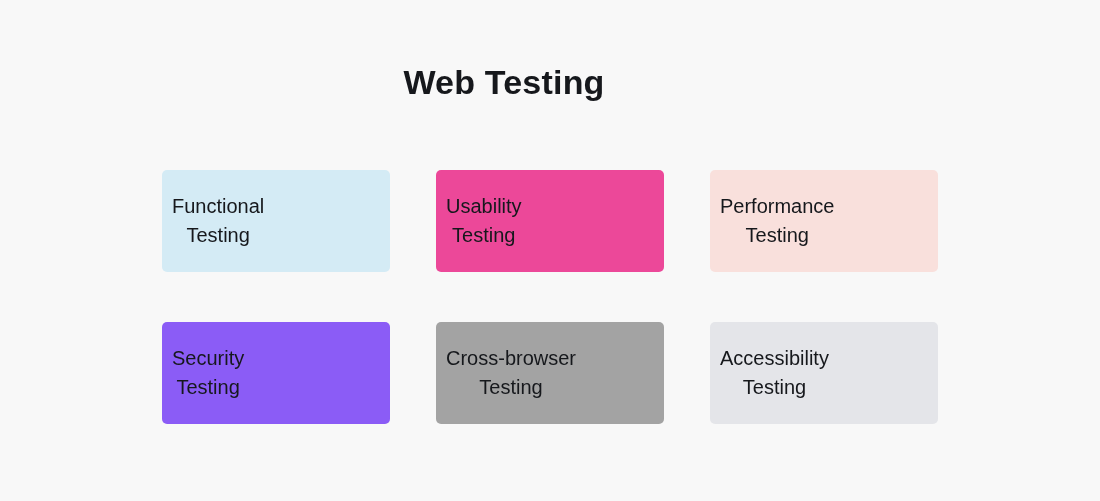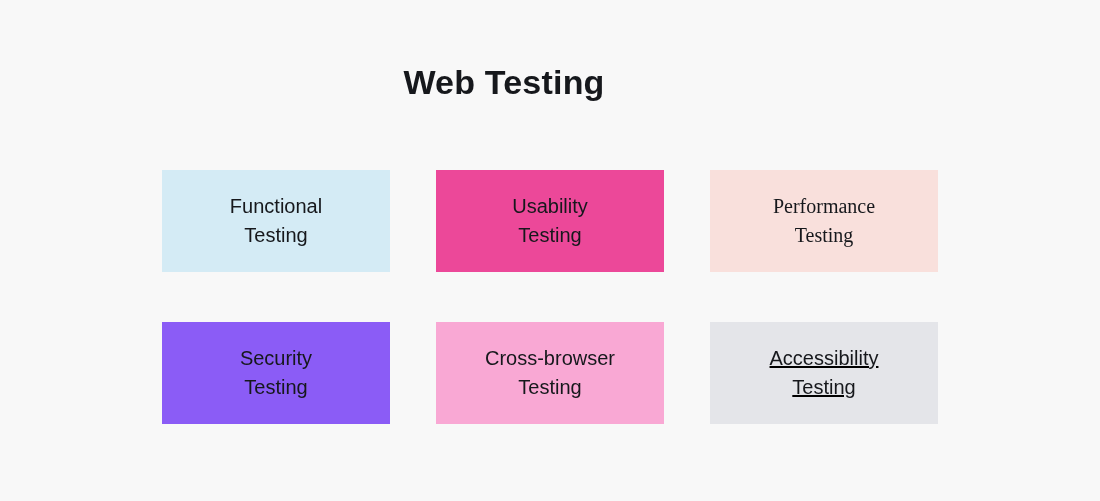--- a/index.html
+++ b/index.html
@@ -36,24 +36,23 @@
     left: 162px;
     top: 170px;
     width: 776px;
     display: grid;
     grid-template-columns: repeat(3, 228px);
     grid-template-rows: repeat(2, 102px);
     column-gap: 46px;
     row-gap: 50px;
   }
   .card {
-    border-radius: 0;
+    border-radius: 5px;
     display: flex;
     align-items: center;
-    justify-content: center;
     text-align: center;
     box-sizing: border-box;
     padding: 4px 10px;
   }
   .card-label {
     font-size: 20px;
     font-weight: normal;
     color: #16181c;
     line-height: 1.45;
     max-width: 206px;
@@ -69,30 +68,30 @@
   <div class="grid">
 
     <div class="card" style="background: rgb(212, 235, 245);">
       <span class="card-label">Functional<br>Testing</span>
     </div>
 
     <div class="card" style="background: #ec4899;">
       <span class="card-label">Usability<br>Testing</span>
     </div>
 
-    <div class="card" style="background: rgb(249, 224, 220); font-family: Liberation Serif, serif;">
+    <div class="card" style="background: rgb(249, 224, 220);">
       <span class="card-label">Performance<br>Testing</span>
     </div>
 
     <div class="card" style="background: #8b5cf6;">
       <span class="card-label">Security<br>Testing</span>
     </div>
 
-    <div class="card" style="background: #f9a8d4;">
+    <div class="card" style="background: #a3a3a3;">
       <span class="card-label">Cross-browser<br>Testing</span>
     </div>
 
-    <div class="card" style="background: rgb(228, 229, 233); text-decoration: underline;">
+    <div class="card" style="background: rgb(228, 229, 233);">
       <span class="card-label">Accessibility<br>Testing</span>
     </div>
 
   </div>
 </div>
 
 </body></html>

